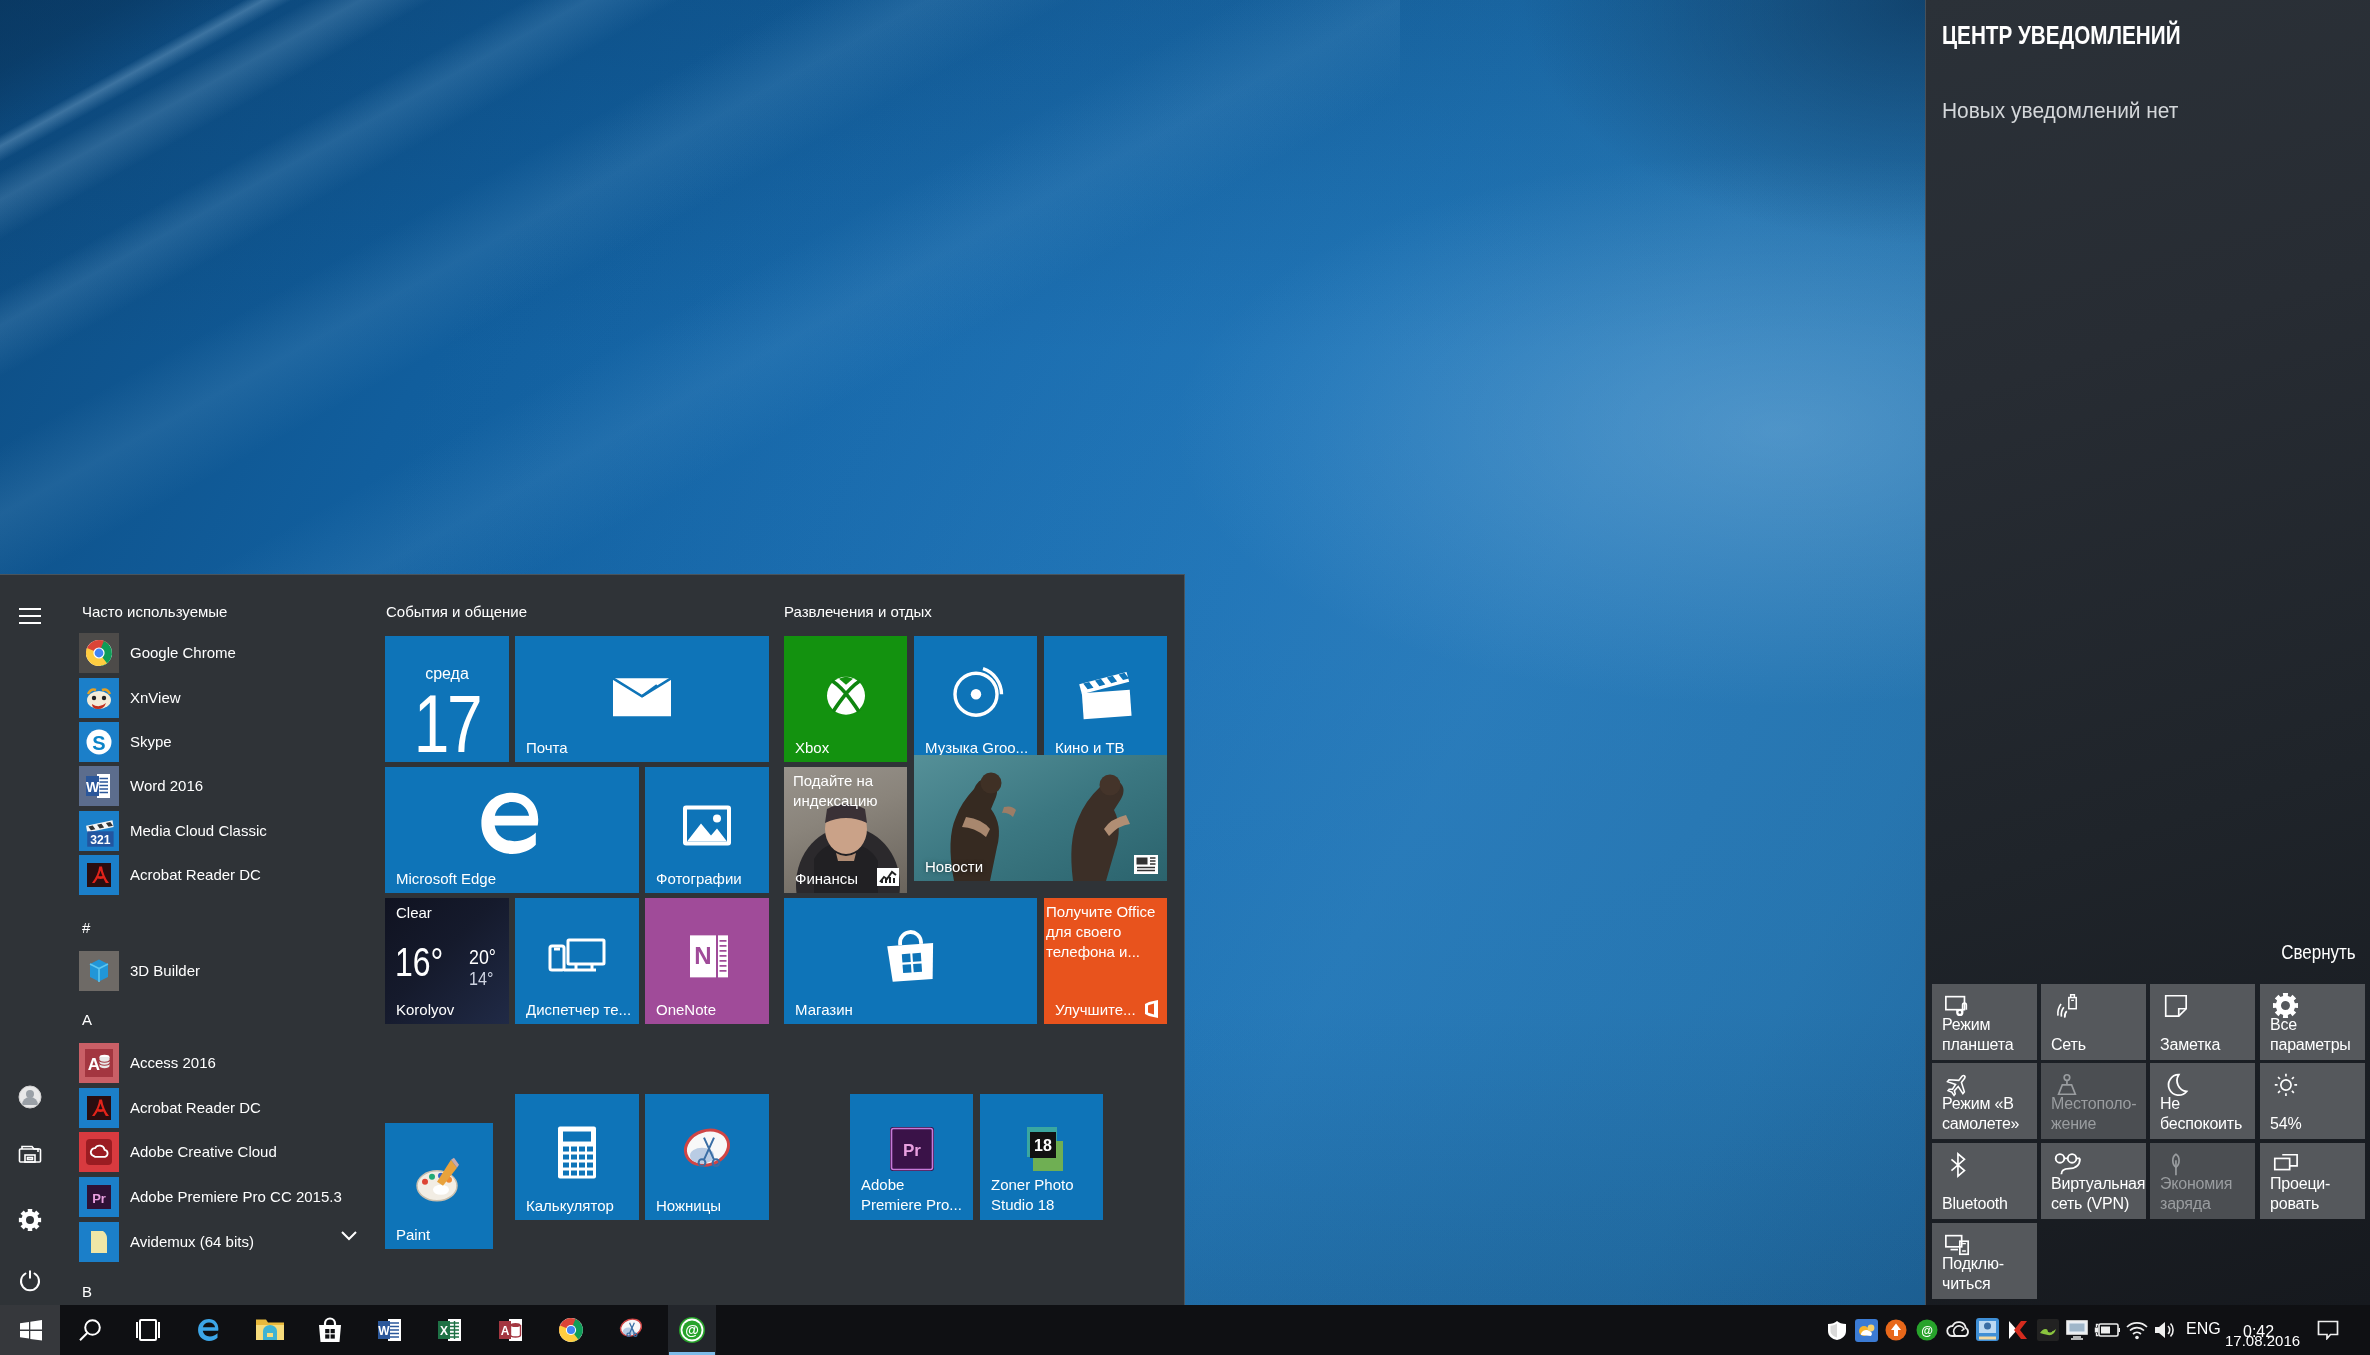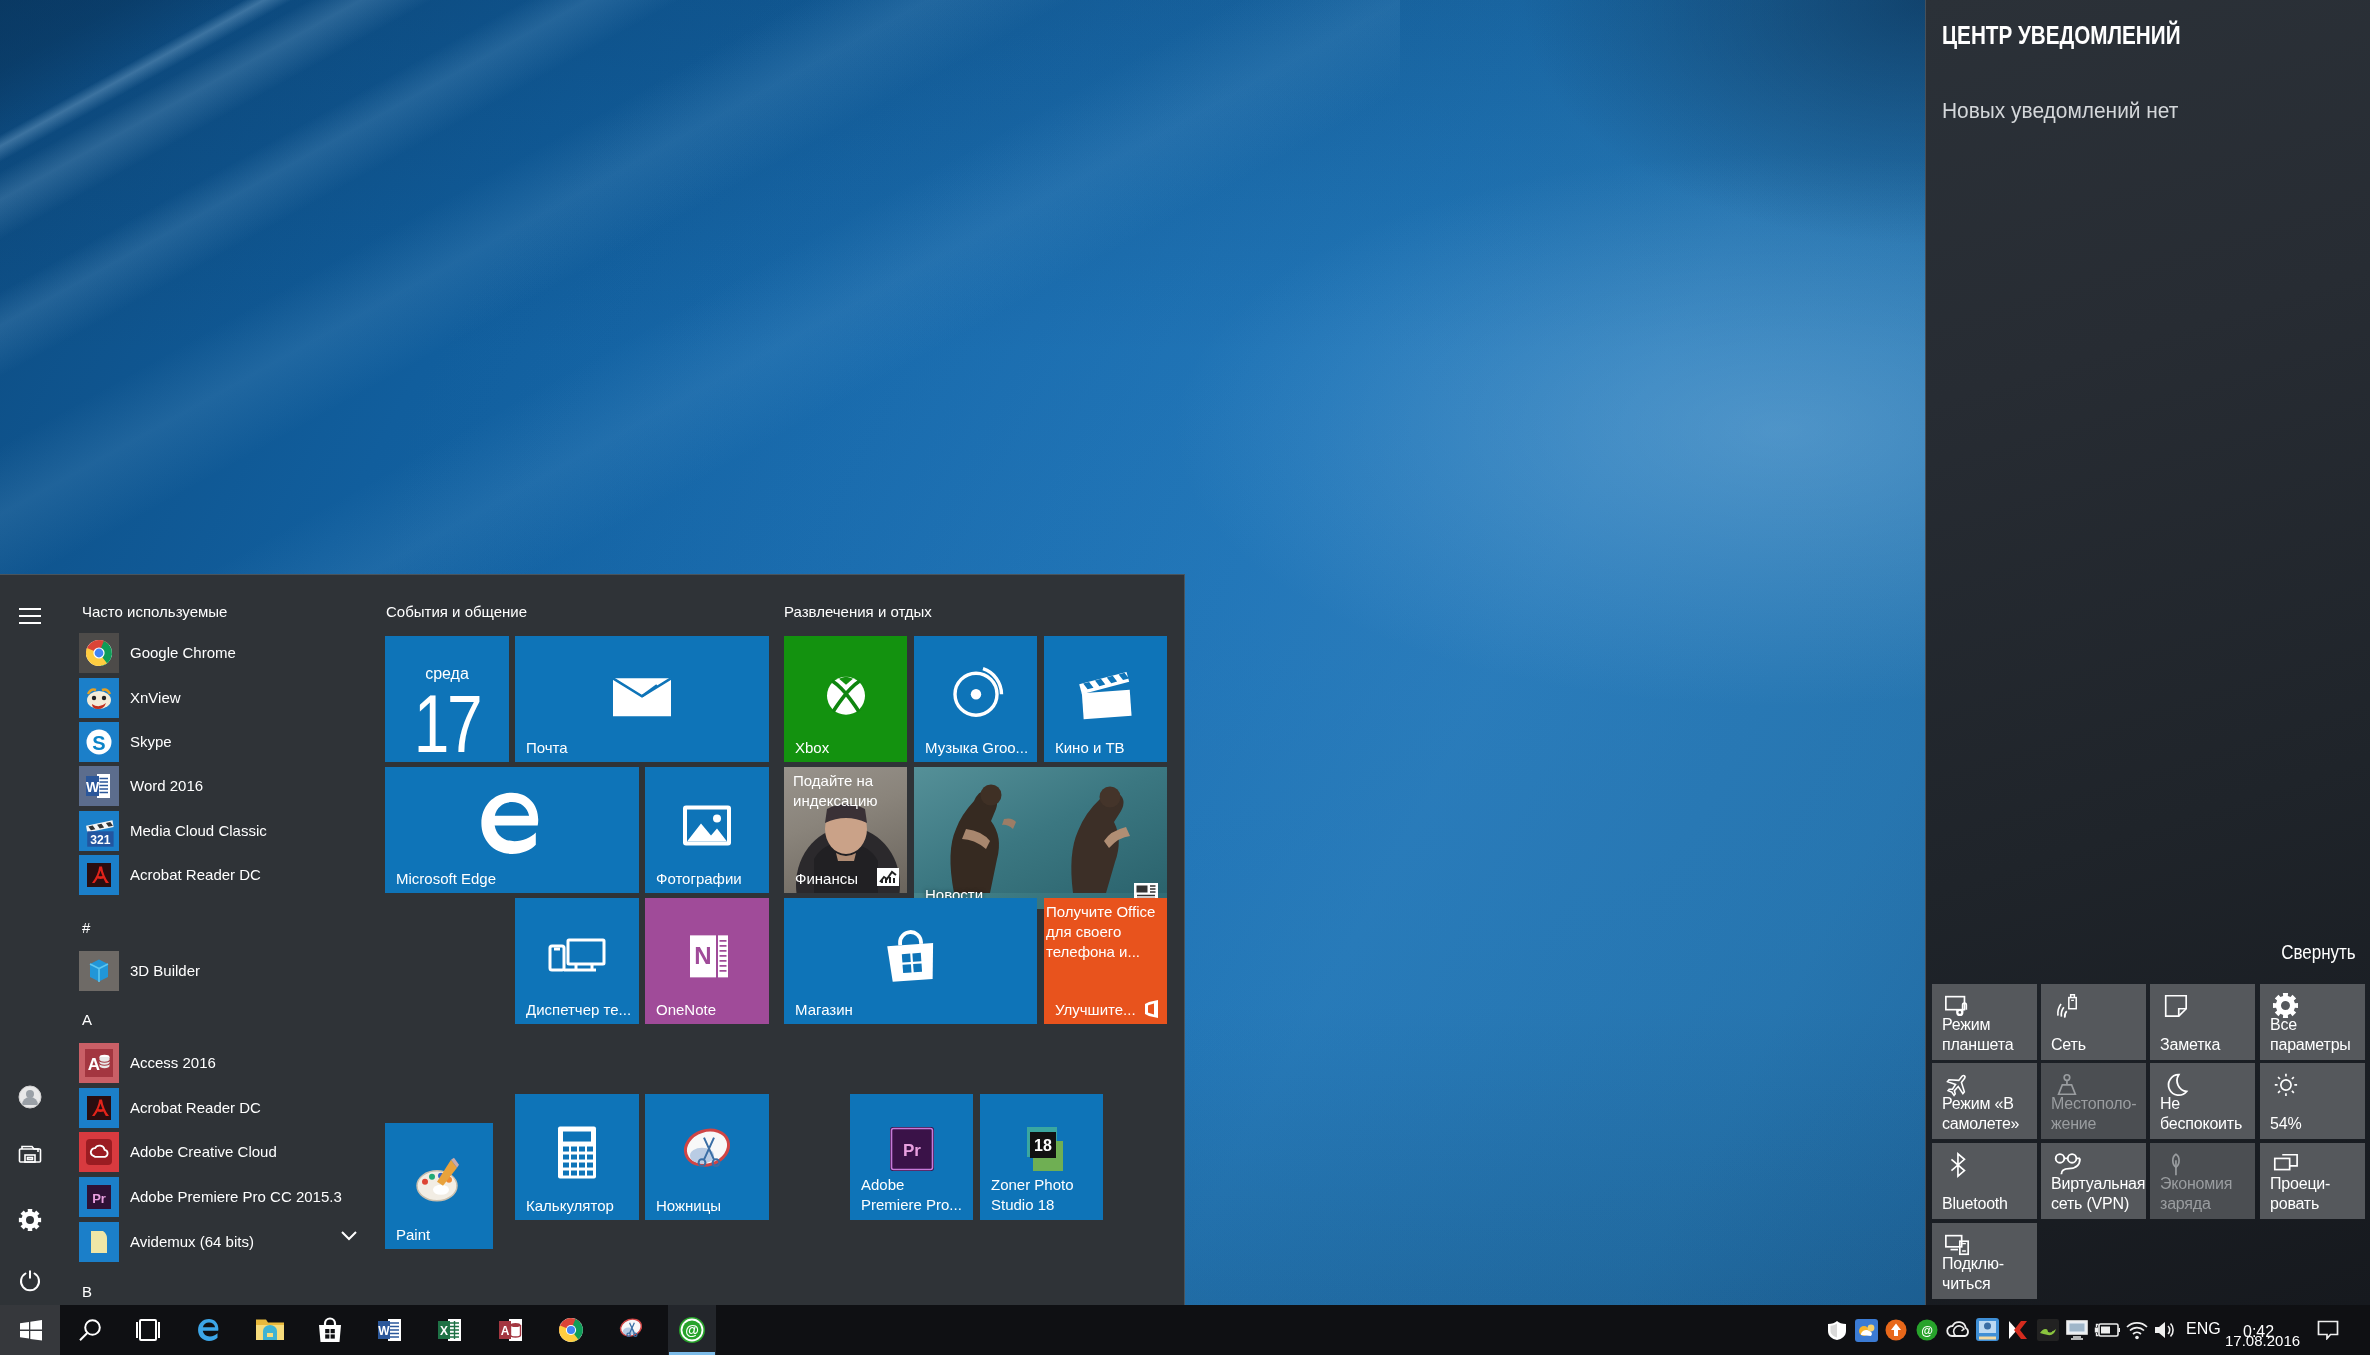--- a/index.html
+++ b/index.html
@@ -220,20 +220,27 @@
     <div class="lbl">Microsoft Edge</div>
   </div>
   <div class="tile blu" style="left:645px;top:192px;width:124px;height:126px">
     <svg class="cicon" width="56" height="56" viewBox="0 0 56 56">
           <rect x="4" y="8" width="48" height="40" rx="3" fill="#fff"></rect>
           <rect x="8" y="12" width="40" height="32" fill="#0e74b8"></rect>
           <path d="M8 44 L22 26 L32 38 L38 31 L48 44 Z" fill="#fff"></path>
           <circle cx="38" cy="21" r="4" fill="#fff"></circle>
         </svg>
     <div class="lbl">Фотографии</div>
+  </div>
+  <div class="tile" style="left:385px;top:323px;width:124px;height:126px;background:linear-gradient(135deg,#101321 0%,#151a2c 45%,#202a46 100%)">
+    <div style="position:absolute;left:11px;top:6px;font-size:15px">Clear</div>
+    <div style="position:absolute;left:10px;top:42px;font-size:40px;font-weight:300;transform:scaleX(.8);transform-origin:0 0">16°</div>
+    <div style="position:absolute;left:84px;top:47px;font-size:21px;font-weight:300;transform:scaleX(.85);transform-origin:0 0">20°</div>
+    <div style="position:absolute;left:84px;top:70px;font-size:19px;font-weight:300;color:#cfd4e2;transform:scaleX(.85);transform-origin:0 0">14°</div>
+    <div class="lbl">Korolyov</div>
   </div>
   <div class="tile blu" style="left:515px;top:323px;width:124px;height:126px">
     <svg class="cicon" width="62" height="50" viewBox="0 0 62 50">
           <g fill="none" stroke="#fff" stroke-width="3">
             <rect x="22" y="8" width="36" height="24" rx="1"></rect>
             <path d="M18 38 h32"></path>
             <path d="M30 32 v6M46 32 v6"></path>
             <rect x="4" y="14" width="14" height="24" rx="2"></rect>
             <path d="M8 17h6"></path>
           </g>
@@ -337,21 +344,21 @@
         </svg>
     <div style="position:absolute;left:9px;top:4px;font-size:15px;line-height:20px">Подайте на<br>индексацию</div>
     <div class="lbl">Финансы</div>
     <svg style="position:absolute;right:8px;bottom:7px" width="22" height="18" viewBox="0 0 22 18">
           <rect width="22" height="18" fill="#fff"></rect>
           <path d="M3 14 l4-5 3 2 5-7 4 3" stroke="#222" stroke-width="2" fill="none"></path>
           <path d="M4 15h2v-3H4zM8 15h2v-4H8zM12 15h2v-6h-2zM16 15h2v-5h-2z" fill="#222"></path>
         </svg>
   </div>
 
-  <div class="tile" style="left:914px;top:192px;width:253px;height:142px;background:linear-gradient(140deg,#58959b 0%,#3f7d85 50%,#2f6a74 100%)">
+  <div class="tile" style="left:914px;top:180px;width:253px;height:126px;background:linear-gradient(140deg,#58959b 0%,#3f7d85 50%,#2f6a74 100%)">
     <svg style="position:absolute;left:0;top:0" width="253" height="126" viewBox="0 0 253 126">
           <rect width="253" height="126" fill="url(#wgr)"></rect>
           <defs>
             <linearGradient id="wgr" x1="0" y1="0" x2="1" y2="1">
               <stop offset="0" stop-color="#559098"></stop>
               <stop offset=".5" stop-color="#3b7781"></stop>
               <stop offset="1" stop-color="#2b636d"></stop>
             </linearGradient>
           </defs>
           <path d="M60 34 q6-14 17-9 q9 5 5 17 l-5 12 q12 16 6 38 l-7 34 -36 0 q-8-42 2-64 q5-14 18-28z" fill="#362a21"></path>

